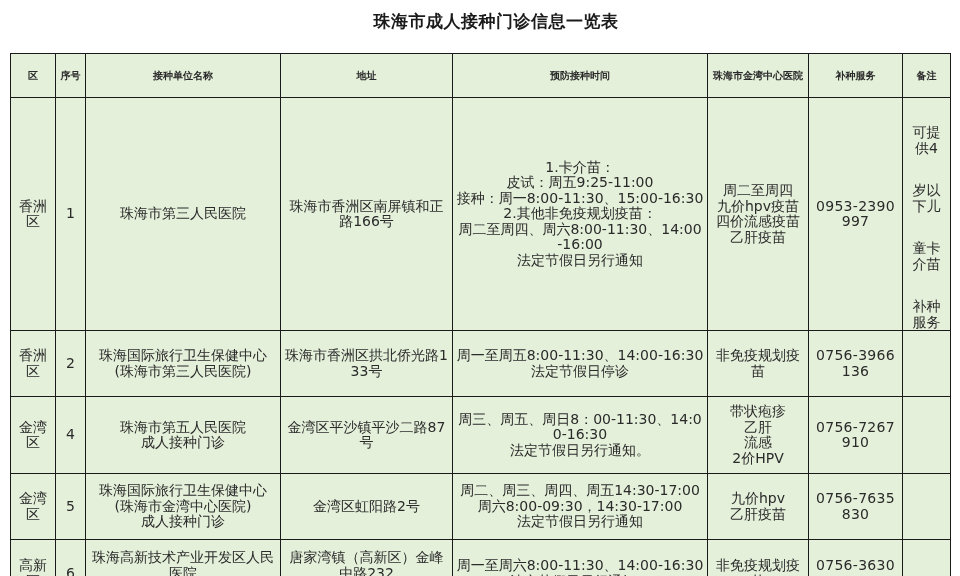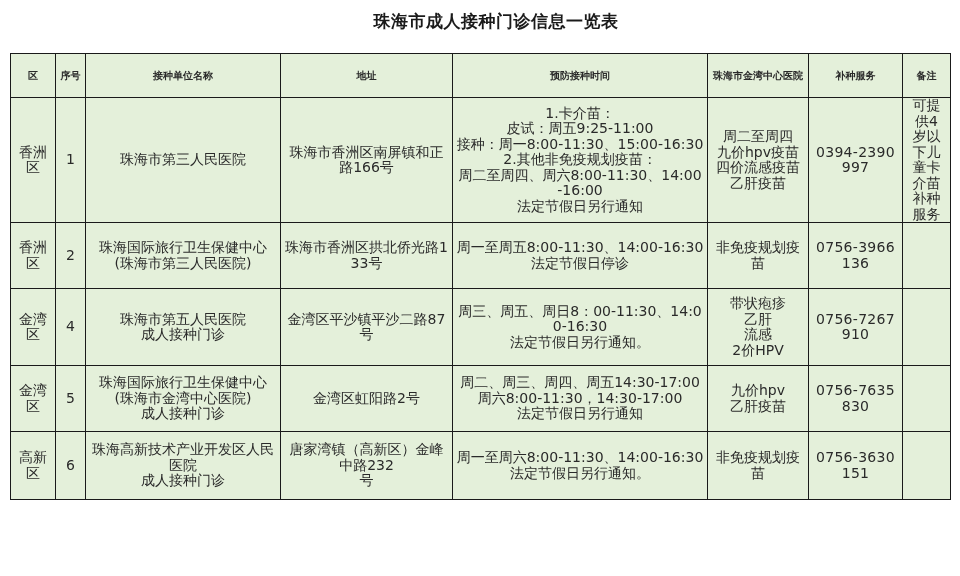--- a/index.html
+++ b/index.html
@@ -64,21 +64,21 @@
     col.c-note { width: 48px; }
     tr.r-head { height: 44px; }
     tr.r1 { height: 125px; }
     tr.r2 { height: 66px; }
     tr.r3 { height: 66px; }
     tr.r4 { height: 77px; }
     tr.r5 { height: 66px; }
     tr.r6 { height: 68px; }
     td.phone { font-size: 10.5px; letter-spacing: 0.3px; }
     td.note { padding: 0 2px; text-align: left; }
-    td.note .line { text-align: center; }
+    td.note .line { text-align: center; margin-top: 27px; }
   </style>
 </head>
 <body>
 
 <div class="title">珠海市成人接种门诊信息一览表</div>
 
 <table class="grid">
   <colgroup>
     <col class="c-district">
       <col class="c-no">
@@ -119,21 +119,21 @@
         <span class="line">2.其他非免疫规划疫苗：</span>
         <span class="line">周二至周四、周六8:00-11:30、14:00-16:00</span>
         <span class="line">法定节假日另行通知</span>
       </td>
       <td>
         <span class="line">周二至周四</span>
         <span class="line">九价hpv疫苗</span>
         <span class="line">四价流感疫苗</span>
         <span class="line">乙肝疫苗</span>
       </td>
-      <td class="phone">0394-2390997</td>
+      <td class="phone">0953-2390997</td>
       <td class="note">
         <span class="line">可提供4</span>
         <span class="line">岁以下儿</span>
         <span class="line">童卡介苗</span>
         <span class="line">补种服务</span>
       </td>
     </tr>
 
     <tr class="r2">
       <td>香洲区</td>
@@ -187,21 +187,21 @@
       <td>
         <span class="line">珠海国际旅行卫生保健中心</span>
         <span class="line">(珠海市金湾中心医院)</span>
         <span class="line">成人接种门诊</span>
       </td>
       <td>
         <span class="line">金湾区虹阳路2号</span>
       </td>
       <td>
         <span class="line">周二、周三、周四、周五14:30-17:00</span>
-        <span class="line">周六8:00-11:30，14:30-17:00</span>
+        <span class="line">周六8:00-09:30，14:30-17:00</span>
         <span class="line">法定节假日另行通知</span>
       </td>
       <td>
         <span class="line">九价hpv</span>
         <span class="line">乙肝疫苗</span>
       </td>
       <td class="phone">0756-7635830</td>
       <td class="note"></td>
     </tr>
 

